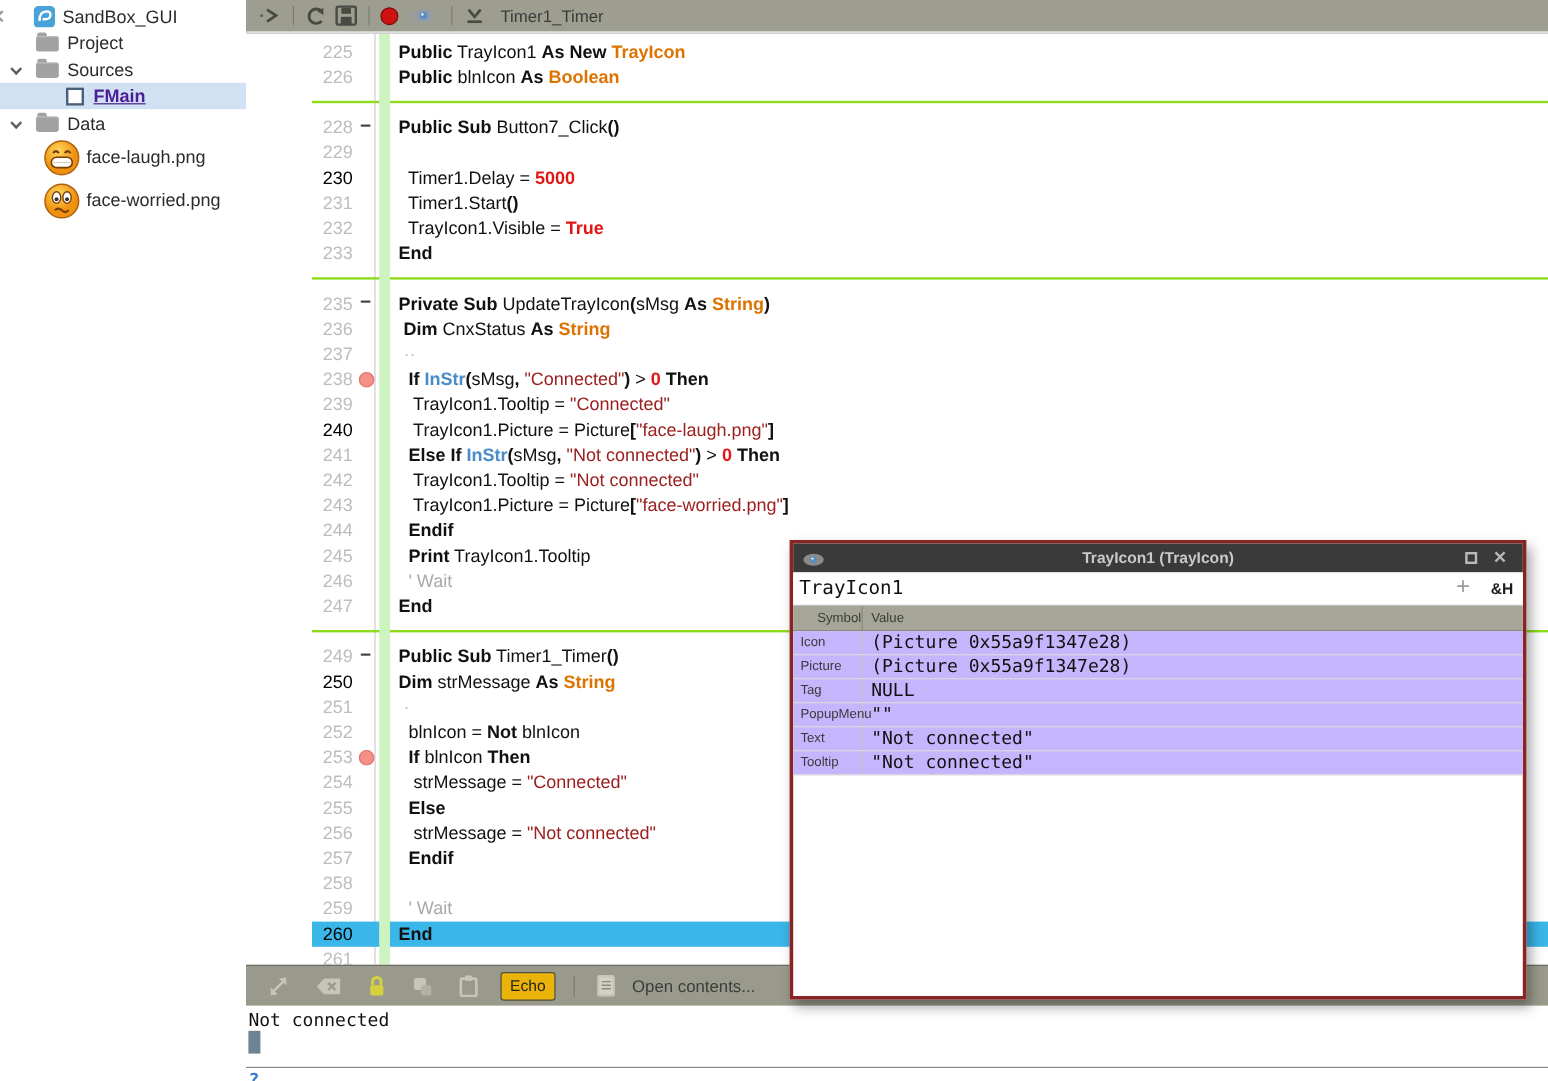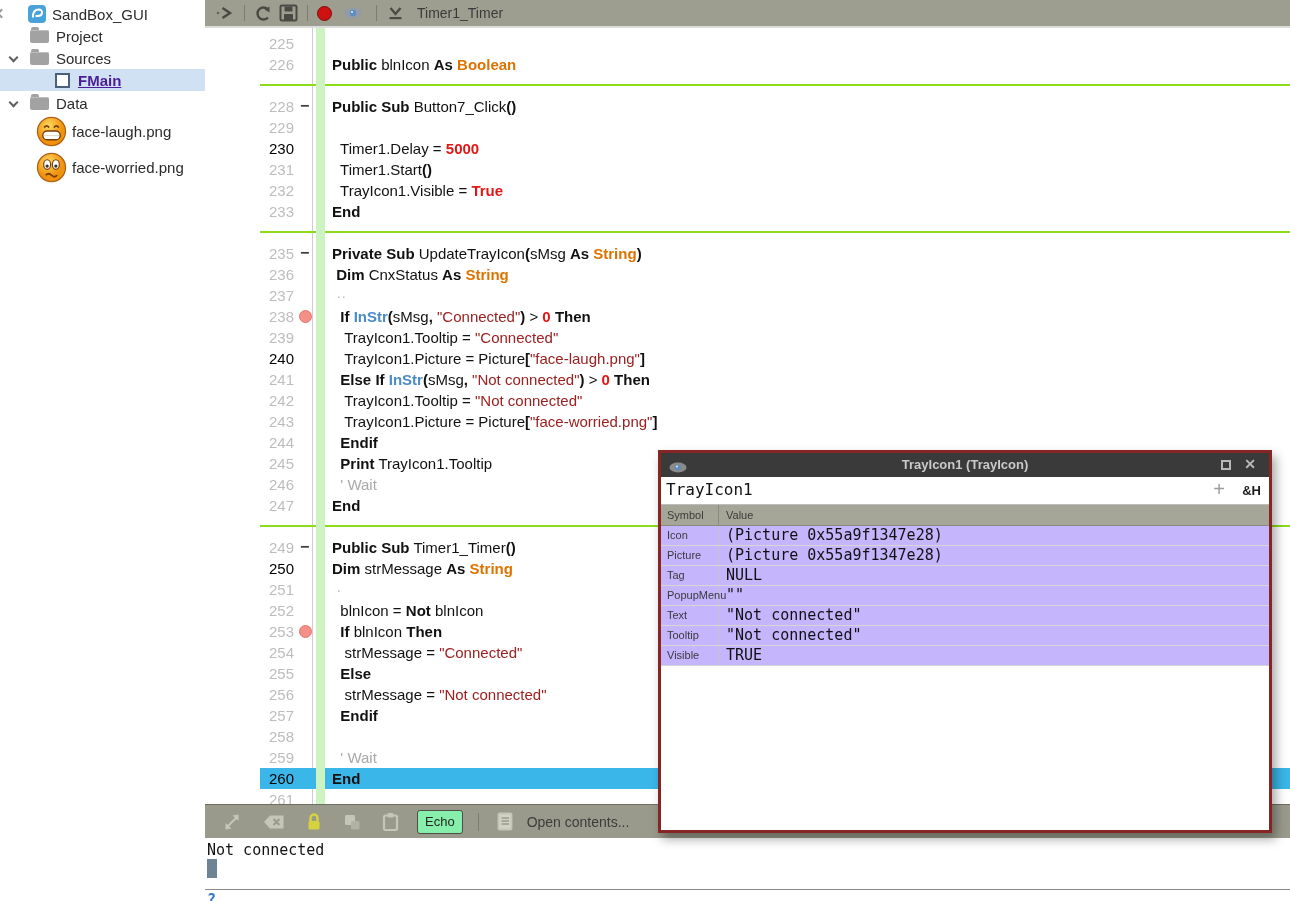--- a/index.html
+++ b/index.html
@@ -42,42 +42,42 @@
   .t  { font-weight:bold; color:#dd7300; }
   .f  { font-weight:bold; color:#4a8cc8; }
   .s  { color:#9c2020; }
   .nm { font-weight:bold; color:#e31616; }
   .c  { color:#a9a9a9; }
   .w  { color:#b9b9b9; }
 
   
   .console { position:absolute; left:205px; top:804px; width:1085px; height:97px; background:#fff; z-index:1; }
   .con-toolbar { position:absolute; left:0; top:0; width:1085px; height:34px; background:#9a9a8c; border-top:1px solid #6e6e66; display:flex; align-items:center; gap:15px; padding-left:14px; }
-  .echo-btn { background:#86efac; border:1px solid #4e4e46; border-radius:3px; color:#26261f; font-size:13px; padding:3px 7px 4px; }
+  .echo-btn { background:#eab308; border:1px solid #4e4e46; border-radius:3px; color:#26261f; font-size:13px; padding:3px 7px 4px; }
   .con-sep { width:1px; height:18px; background:#7c7c72; }
   .open-label { font-size:14px; color:#3c3c3c; margin-left:-4px; }
   .con-out { position:absolute; left:0; top:34px; width:1085px; height:54px; font-family:"DejaVu Sans Mono", monospace; }
   .out-text { position:absolute; left:2px; top:3px; font-size:15px; color:#111; white-space:pre; }
   .cursor { position:absolute; left:2px; top:21px; width:10px; height:19px; background:#6d8495; }
   .con-hr { position:absolute; left:0; top:85px; width:1085px; height:1px; background:#8a8a8a; }
   .prompt { position:absolute; left:2px; top:87px; font-family:"DejaVu Sans Mono", monospace; font-weight:bold; color:#3577cf; font-size:15px; }
 
   
   .watch { position:absolute; left:658px; top:450px; width:614px; height:383px; border:3px solid #872525; background:#fff; z-index:10; box-shadow:4px 6px 10px rgba(0,0,0,0.35); }
   .w-titlebar { height:24px; background:#3a3a3a; position:relative; }
   .w-title { position:absolute; left:0; right:0; top:4px; text-align:center; color:#c9c9c9; font-size:13px; font-weight:bold; }
   .w-eye { position:absolute; left:8px; top:6px; }
   .w-max { position:absolute; right:38px; top:7px; width:10px; height:10px; border:2px solid #b9b9b9; }
   .w-close { position:absolute; right:13px; top:3px; color:#b9b9b9; font-size:14px; font-weight:bold; }
   .w-namerow { height:28px; border-bottom:1px solid #bdbdbd; position:relative; background:#fff; }
   .w-name { position:absolute; left:5px; top:3px; font-family:"DejaVu Sans Mono", monospace; font-size:16px; color:#111; }
   .w-add { position:absolute; right:44px; top:1px; color:#9c9c9c; font-size:20px; }
   .w-hex { position:absolute; right:8px; top:6px; font-size:13px; font-weight:bold; color:#1c1c1c; }
   .w-header { height:21px; background:#a6a698; border-bottom:1px solid #8a8a7e; display:flex; font-size:11px; color:#3b3b3b; }
-  .w-header .c1 { width:58px; padding-left:6px; line-height:20px; border-right:1px solid #8a8a7e; }
+  .w-header .c1 { width:58px; padding-left:20px; line-height:20px; border-right:1px solid #8a8a7e; }
   .w-header .c2 { padding-left:7px; line-height:20px; }
   .w-row { height:20px; border-bottom:1px solid #d6d6d6; display:flex; background:#c4b5fd; }
   .w-row .sym { width:58px; border-right:1px solid #c4c4c4; font-size:11px; color:#3b3b3b; padding-left:6px; line-height:19px; }
   .w-row .val { font-family:"DejaVu Sans Mono", monospace; font-size:15px; color:#111; padding-left:7px; line-height:19px; white-space:pre; }
 </style>
 </head>
 <body>
 
 <aside class="sidebar">
   <div class="tree-row" style="top:3px">
@@ -187,20 +187,21 @@
       </svg>
   </span>
   <span class="tb-label">Timer1_Timer</span>
 </div>
 
 <div class="editor">
   <div class="vline"></div>
   <div id="code-lines">
       <div class="ln" style="top: 5px;">
         <span class="num">225</span>
+        <span class="code"><span class="k">Public</span><span class="p"> TrayIcon1 </span><span class="k">As</span><span class="p"> </span><span class="k">New</span><span class="p"> </span><span class="t">TrayIcon</span></span>
       </div>
       <div class="ln" style="top: 26px;">
         <span class="num">226</span>
         <span class="code"><span class="k">Public</span><span class="p"> blnIcon </span><span class="k">As</span><span class="p"> </span><span class="t">Boolean</span></span>
       </div>
       <div class="ln" style="top: 47px;">
         <div class="gline"></div>
       </div>
       <div class="ln" style="top: 68px;">
         <span class="num">228</span>
@@ -437,18 +438,14 @@
         <span class="val">""</span>
       </div>
       <div class="w-row">
         <span class="sym">Text</span>
         <span class="val">"Not connected"</span>
       </div>
       <div class="w-row">
         <span class="sym">Tooltip</span>
         <span class="val">"Not connected"</span>
       </div>
-      <div class="w-row">
-        <span class="sym">Visible</span>
-        <span class="val">TRUE</span>
-      </div>
     </div>
 </div>
 
 </body></html>

